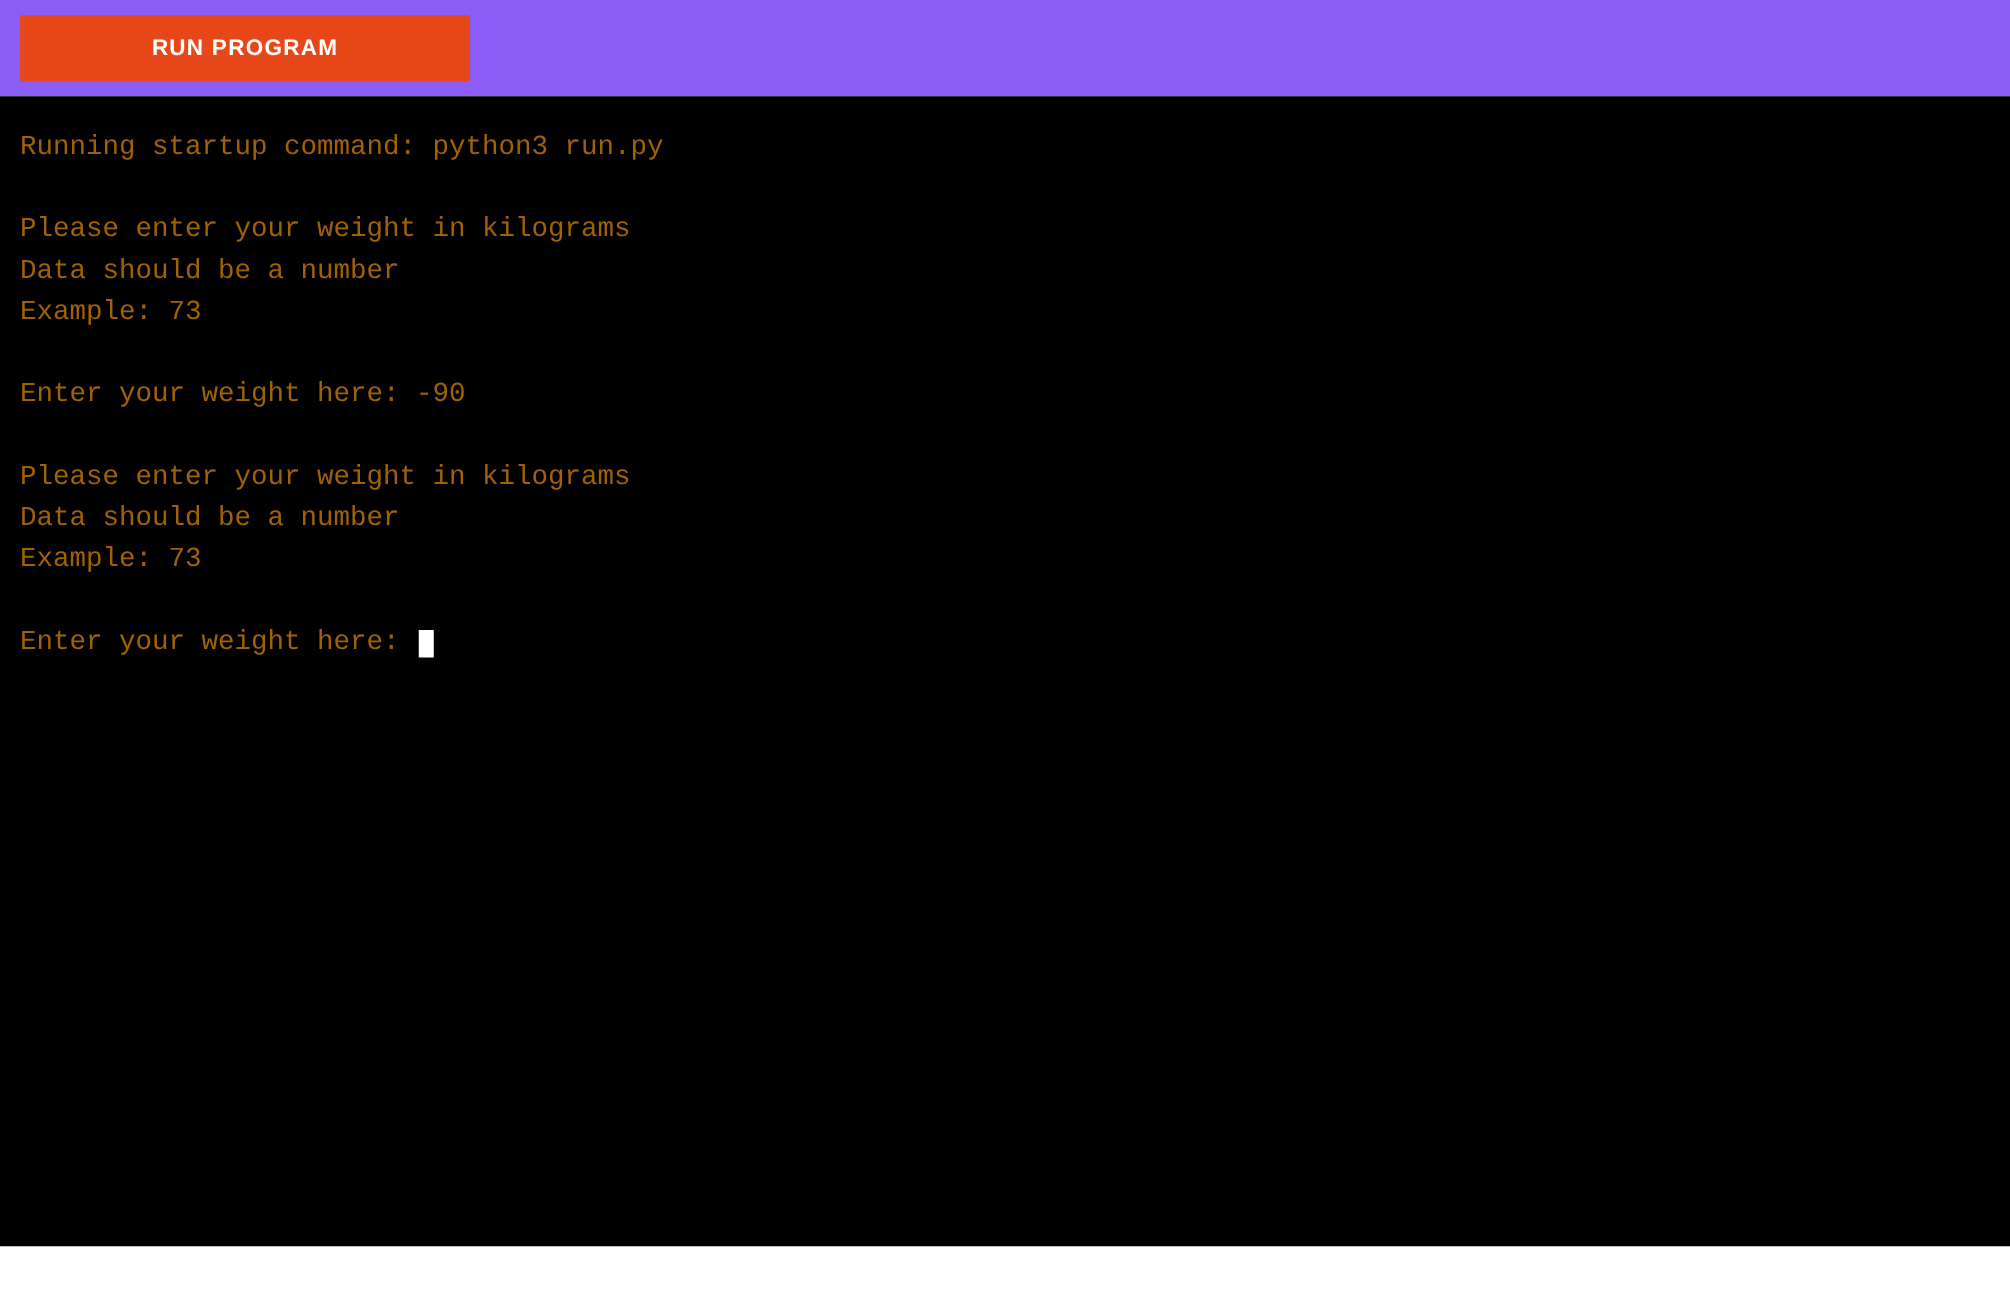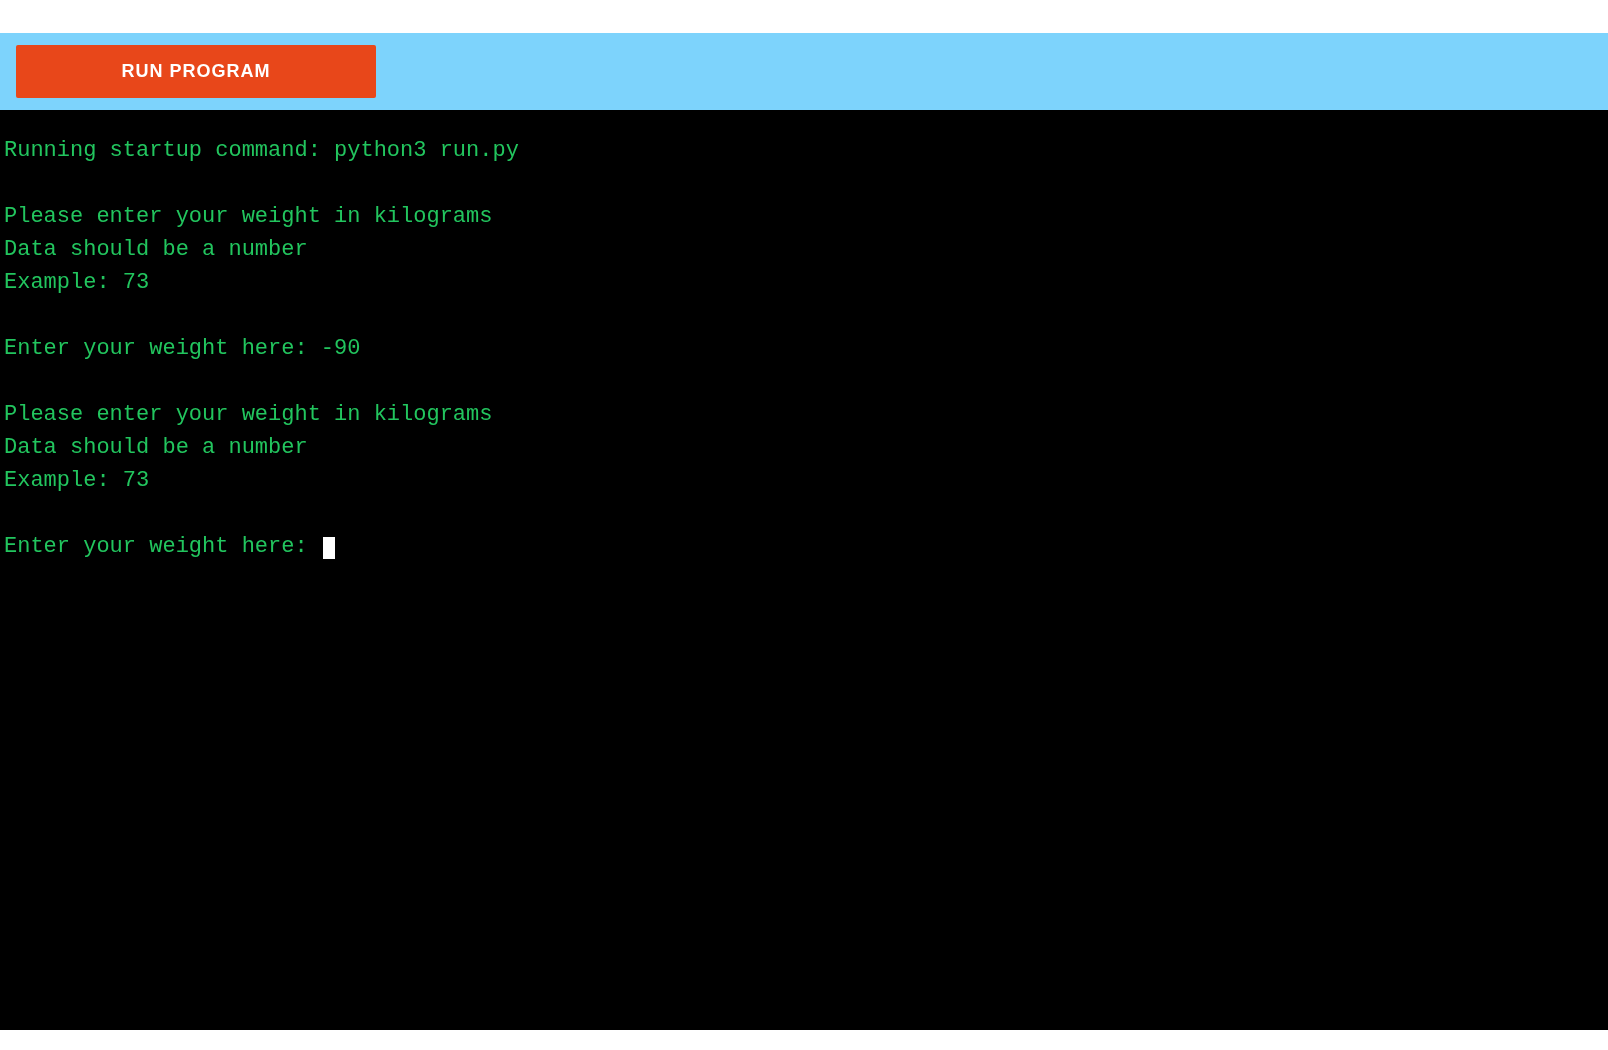--- a/index.html
+++ b/index.html
@@ -10,43 +10,42 @@
 
     body {
       width: 1608px;
       min-height: 1050px;
       background: #ffffff;
       font-family: Arial, sans-serif;
     }
 
     .top-bar {
       padding: 12px 16px;
-      background: #7dd3fc;
-      margin-top: 33px;
+      background: #8b5cf6;
     }
 
     .run-button {
       background: #e8471a;
       color: #ffffff;
       border: none;
       padding: 16px 40px;
       font-size: 18px;
       font-weight: bold;
       cursor: pointer;
       letter-spacing: 1px;
       border-radius: 2px;
       min-width: 360px;
     }
 
     .terminal {
       background: #000000;
-      color: #22c55e;
+      color: #a16207;
       font-family: 'Courier New', Courier, monospace;
       font-size: 22px;
-      padding: 24px 4px;
+      padding: 24px 16px;
       width: 1608px;
       min-height: 920px;
       line-height: 1.5;
     }
 
     .terminal-line {
       display: block;
       white-space: pre;
     }
 

